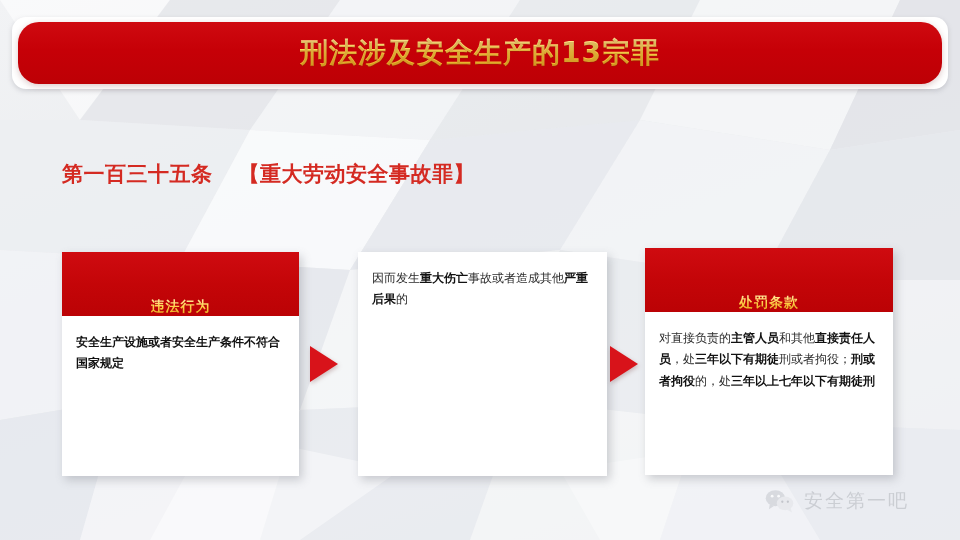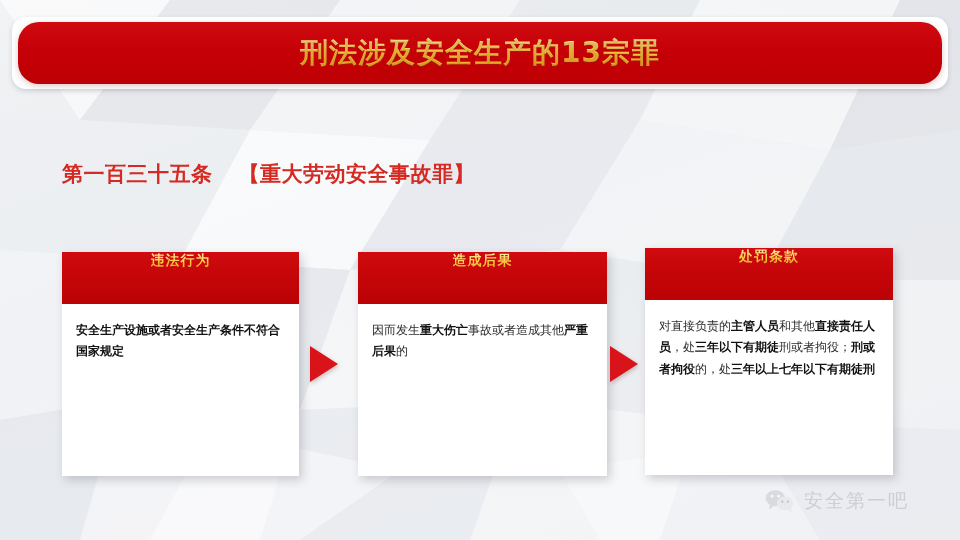--- a/index.html
+++ b/index.html
@@ -43,21 +43,21 @@
     letter-spacing:.5px;white-space:nowrap;
   }
   .subtitle .gap{display:inline-block;width:26px;}
 
   
   .card{
     position:absolute;background:#ffffff;
     box-shadow:3px 4px 9px rgba(110,112,120,.32);
   }
   .card-head{
-    height:52px;display:flex;align-items:flex-start;justify-content:center;
+    height:64px;display:flex;align-items:flex-end;justify-content:center;
     background:linear-gradient(180deg,#cf0b10 0%,#c40508 50%,#bb0205 100%);
   }
   .card-head-text{
     font-size:14px;font-weight:bold;letter-spacing:1px;
     color:#ffd24d;
     background:linear-gradient(180deg,#ffeeae 0%,#ffcf46 50%,#e0a219 100%);
     -webkit-background-clip:text;background-clip:text;
     -webkit-text-fill-color:transparent;
   }
   .card-body{
@@ -138,23 +138,20 @@
   <div class="card" id="card1">
     <div class="card-head">
       <span class="card-head-text">违法行为</span>
     </div>
     <div class="card-body"><b>安全生产设施或者安全生产条件不符合国家规定</b></div>
   </div>
 
   <div class="arrow" id="arrow1"></div>
 
   <div class="card" id="card2">
-    <div class="card-head">
-      <span class="card-head-text">造成后果</span>
-    </div>
     <div class="card-body"><span>因而发生</span><b>重大伤亡</b><span>事故或者造成其他</span><b>严重后果</b><span>的</span></div>
   </div>
 
   <div class="arrow" id="arrow2"></div>
 
   <div class="card" id="card3">
     <div class="card-head">
       <span class="card-head-text">处罚条款</span>
     </div>
     <div class="card-body"><span>对直接负责的</span><b>主管人员</b><span>和其他</span><b>直接责任人员</b><span>，处</span><b>三年以下有期徒</b><span>刑或者拘役；</span><b>刑或者拘役</b><span>的，处</span><b>三年以上七年以下有期徒刑</b></div>

